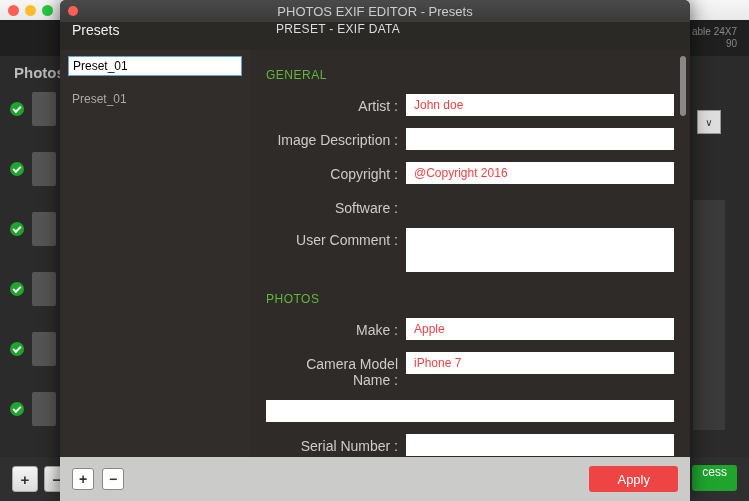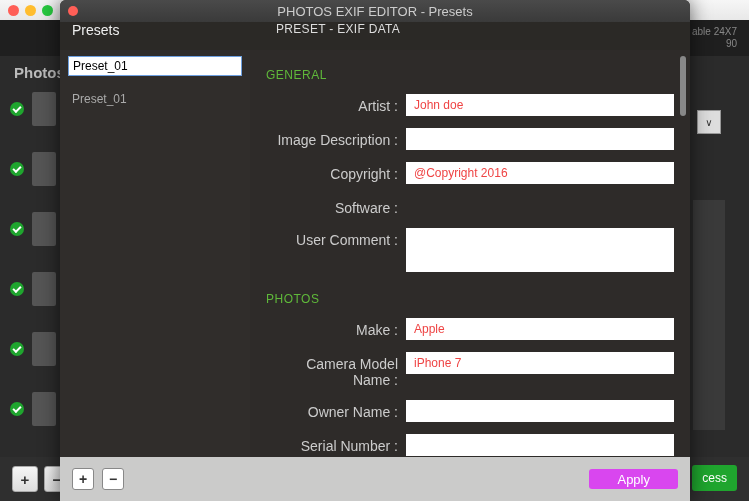--- a/index.html
+++ b/index.html
@@ -15,21 +15,21 @@
   .bg-sidehead { position: absolute; left: 14px; top: 64px; color: #bbb; font-size: 15px; font-weight: bold; }
   .bg-thumbs { position: absolute; left: 10px; top: 92px; display: flex; flex-direction: column; gap: 26px; }
   .thumb-row { display: flex; align-items: center; gap: 8px; }
   .check { width: 14px; height: 14px; border-radius: 50%; background: #1fa52e; position: relative; }
   .check::after { content:""; position:absolute; left:3px; top:4px; width:6px; height:3px; border-left:2px solid #fff; border-bottom:2px solid #fff; transform: rotate(-45deg); }
   .thumb { width: 24px; height: 34px; background: #555; border-radius: 2px; }
   .bg-dropdown { position: absolute; right: 28px; top: 110px; width: 24px; height: 24px; background: #ddd; border:1px solid #999; display:flex; align-items:center; justify-content:center; font-size:10px; color:#333; }
   .bg-placeholder { position: absolute; right: 24px; top: 200px; width: 32px; height: 230px; background: #3a3a3a; }
   .bg-footer { position: absolute; left:0; right:0; bottom:0; height: 44px; background: #2f2f2f; display:flex; align-items:center; padding:0 12px; gap:6px; }
   .bg-sq-btn { width: 26px; height: 26px; background: linear-gradient(#f5f5f5,#ddd); border:1px solid #aaa; border-radius:3px; display:flex; align-items:center; justify-content:center; font-size:15px; font-weight:bold; color:#333; }
-  .bg-process { position:absolute; right:12px; bottom:10px; height:26px; background:#1fa52e; color:#fff; padding:0 10px; border-radius:3px; display:flex; align-items:center; font-size:12px; }
+  .bg-process { position:absolute; right:12px; bottom:10px; height:26px; background:#1fa52e; color:#fff; padding:0 10px; border-radius:3px; display:flex; font-size:12px; }
 
   
   .modal { position: absolute; left: 60px; top: 0; width: 630px; height: 501px; background: #353230; box-shadow: 0 0 20px rgba(0,0,0,.6); display:flex; flex-direction:column; border-radius: 6px 6px 0 0; overflow:hidden; }
   .modal-titlebar { height: 22px; background: linear-gradient(#4a4a4a,#3a3a3a); display:flex; align-items:center; padding:0 8px; position:relative; }
   .modal-titlebar .tl-dot { width:10px; height:10px; }
   .modal-title { position:absolute; left:0; right:0; text-align:center; color:#ccc; font-size:13px; }
   .modal-header { background: #2b2926; height: 28px; display:flex; align-items:flex-start;gap:12px; }
   .modal-header .left { width: 190px; padding: 0 12px; color:#eee; font-size:14px; }
   .modal-header .right { flex:1; padding: 0 14px; color:#ddd; font-size:12px; letter-spacing:.3px; }
 
@@ -43,21 +43,21 @@
   .scrollbar-fake { position:absolute; right:4px; top:6px; width:6px; height:60px; background:#888; border-radius:3px; }
   .section-title { color: #5fb83a; font-size: 12px; letter-spacing:.5px; padding: 8px 0 12px 0; }
   .form-row { display:flex; align-items:flex-start; margin-bottom: 12px; }
   .form-label { width: 140px; text-align:right; color:#ccc; font-size:14px; padding-right: 8px; padding-top:4px; }
   .form-input { flex:1; height: 22px; background:#fff; border:none; font-size:12px; padding:0 8px; color:#ef4444; }
   .form-textarea { flex:1; height: 44px; background:#fff; border:none; font-size:12px; padding:4px 8px; color:#333; resize:none; }
 
   .modal-footer { height: 44px; background: rgba(220,220,220,.9); display:flex; align-items:center; padding:0 12px; gap:8px; }
   .sq-btn { width: 22px; height: 22px; background:#fff; border:1px solid #888; border-radius:3px; display:flex; align-items:center; justify-content:center; font-size:14px; font-weight:bold; color:#333; cursor:pointer; }
   .spacer { flex:1; }
-  .apply-btn { height: 20px; padding: 0 28px; background:#d946ef; color:#fff; border:none; border-radius:3px; font-size:13px; cursor:pointer; }
+  .apply-btn { height: 26px; padding: 0 28px; background:#ef4444; color:#fff; border:none; border-radius:3px; font-size:13px; cursor:pointer; }
 
   ::-webkit-scrollbar { width: 0; }
 </style>
 </head>
 <body>
 
 <div class="bg-app">
   <div class="bg-titlebar">
     <div class="tl-dot tl-red"></div>
     <div class="tl-dot tl-yel"></div>
@@ -156,21 +156,20 @@
 
       <div class="form-row">
         <div class="form-label">Make :</div>
         <input class="form-input" type="text" value="Apple" style="">
       </div>
       <div class="form-row">
         <div class="form-label">Camera Model Name :</div>
         <input class="form-input" type="text" value="iPhone 7" style="">
       </div>
       <div class="form-row">
-        <div class="form-label">Owner Name :</div>
         <input class="form-input" type="text" value="" style="">
       </div>
       <div class="form-row">
         <div class="form-label">Serial Number :</div>
         <input class="form-input" type="text" value="" style="">
       </div>
     </div>
   </div>
 
   <div class="modal-footer">

